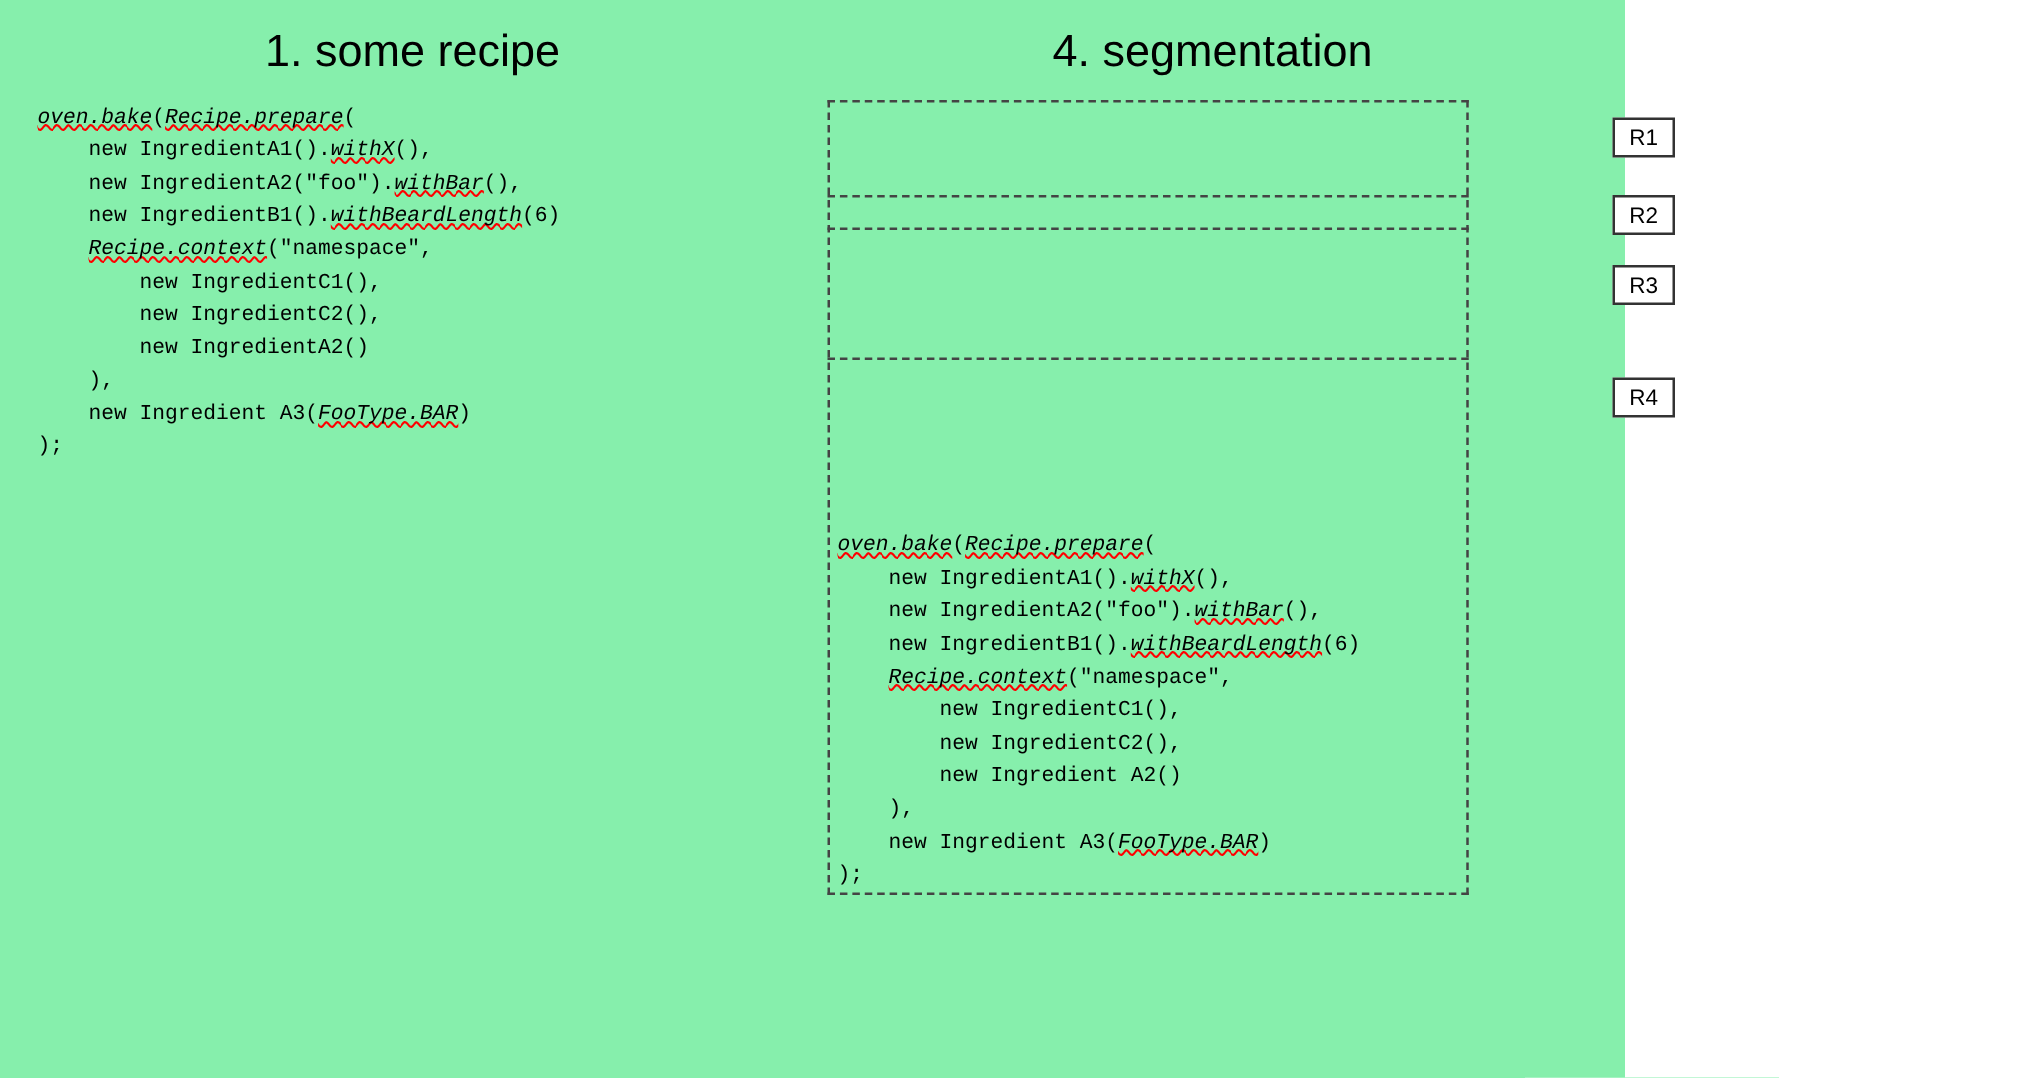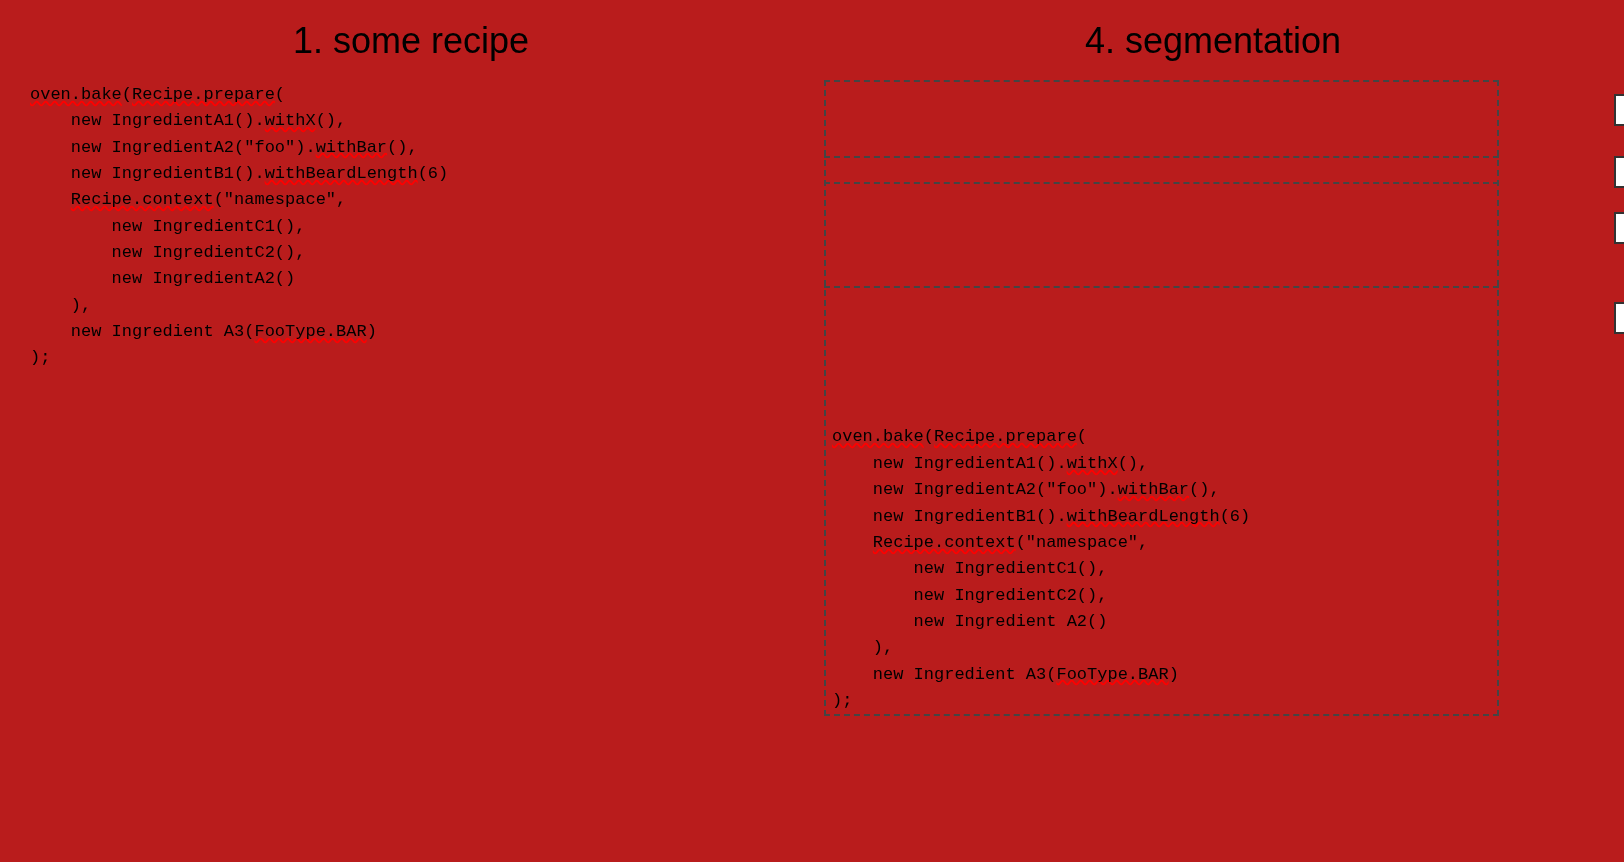--- a/index.html
+++ b/index.html
@@ -6,24 +6,24 @@
     body {
       background: #fff;
       font-family: Arial, sans-serif;
       width: 1624px;
       min-height: 862px;
       position: relative;
       overflow: hidden;
     }
 
     .page-container {
-      width: 1624px;
+      width: 1300px;
       height: 862px;
       position: relative;
-      background: #b91c1c;
+      background: #86efac;
     }
 
     
     .top-section {
       display: flex;
       width: 100%;
       padding: 20px 30px 0 30px;
     }
 
     .left-panel {
@@ -50,20 +50,21 @@
       font-size: 17px;
       line-height: 1.55;
       color: #000;
       white-space: pre;
     }
 
     
     .wavy-underline {
       text-decoration: underline wavy red;
       text-decoration-skip-ink: none;
+      font-style: italic;
     }
 
     
     .seg-container {
       position: relative;
       font-family: 'Courier New', Courier, monospace;
       font-size: 17px;
       line-height: 1.55;
       color: #000;
       white-space: pre;

